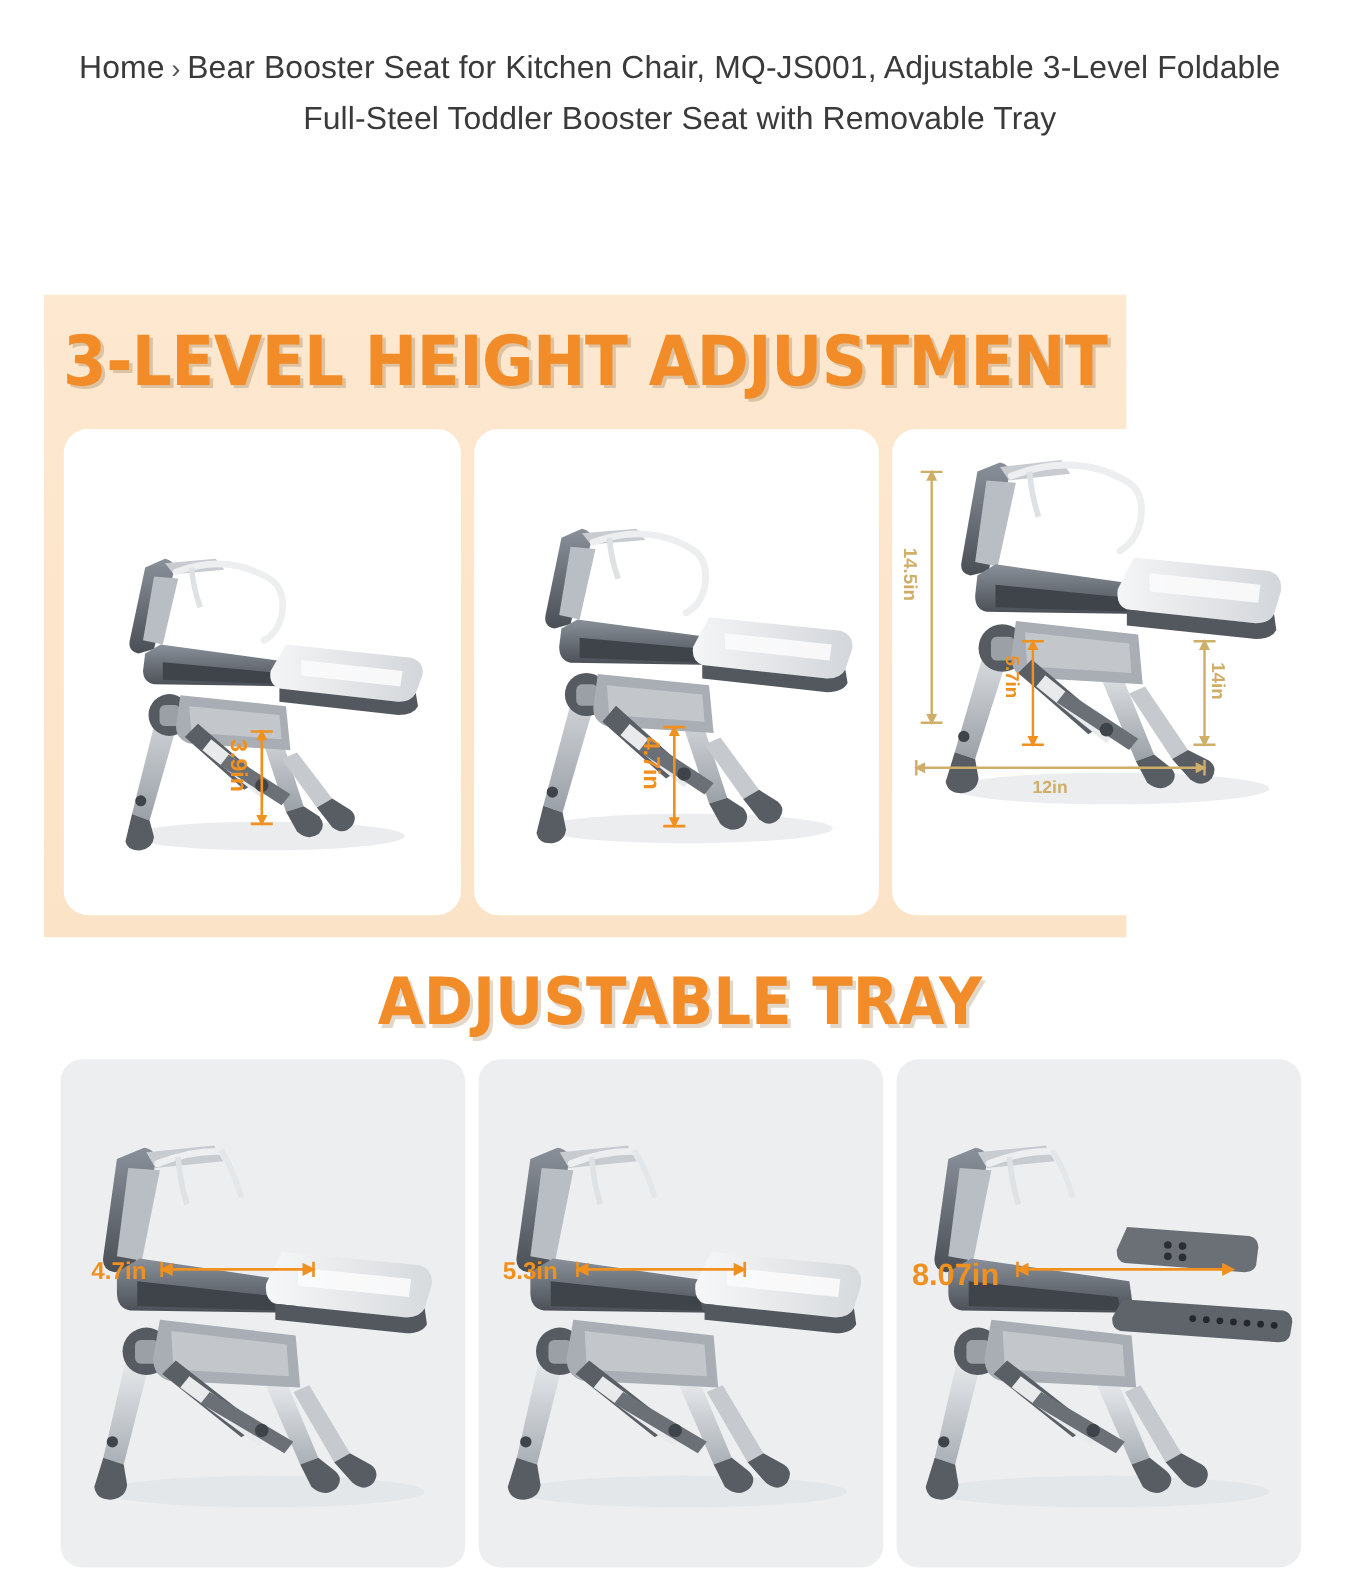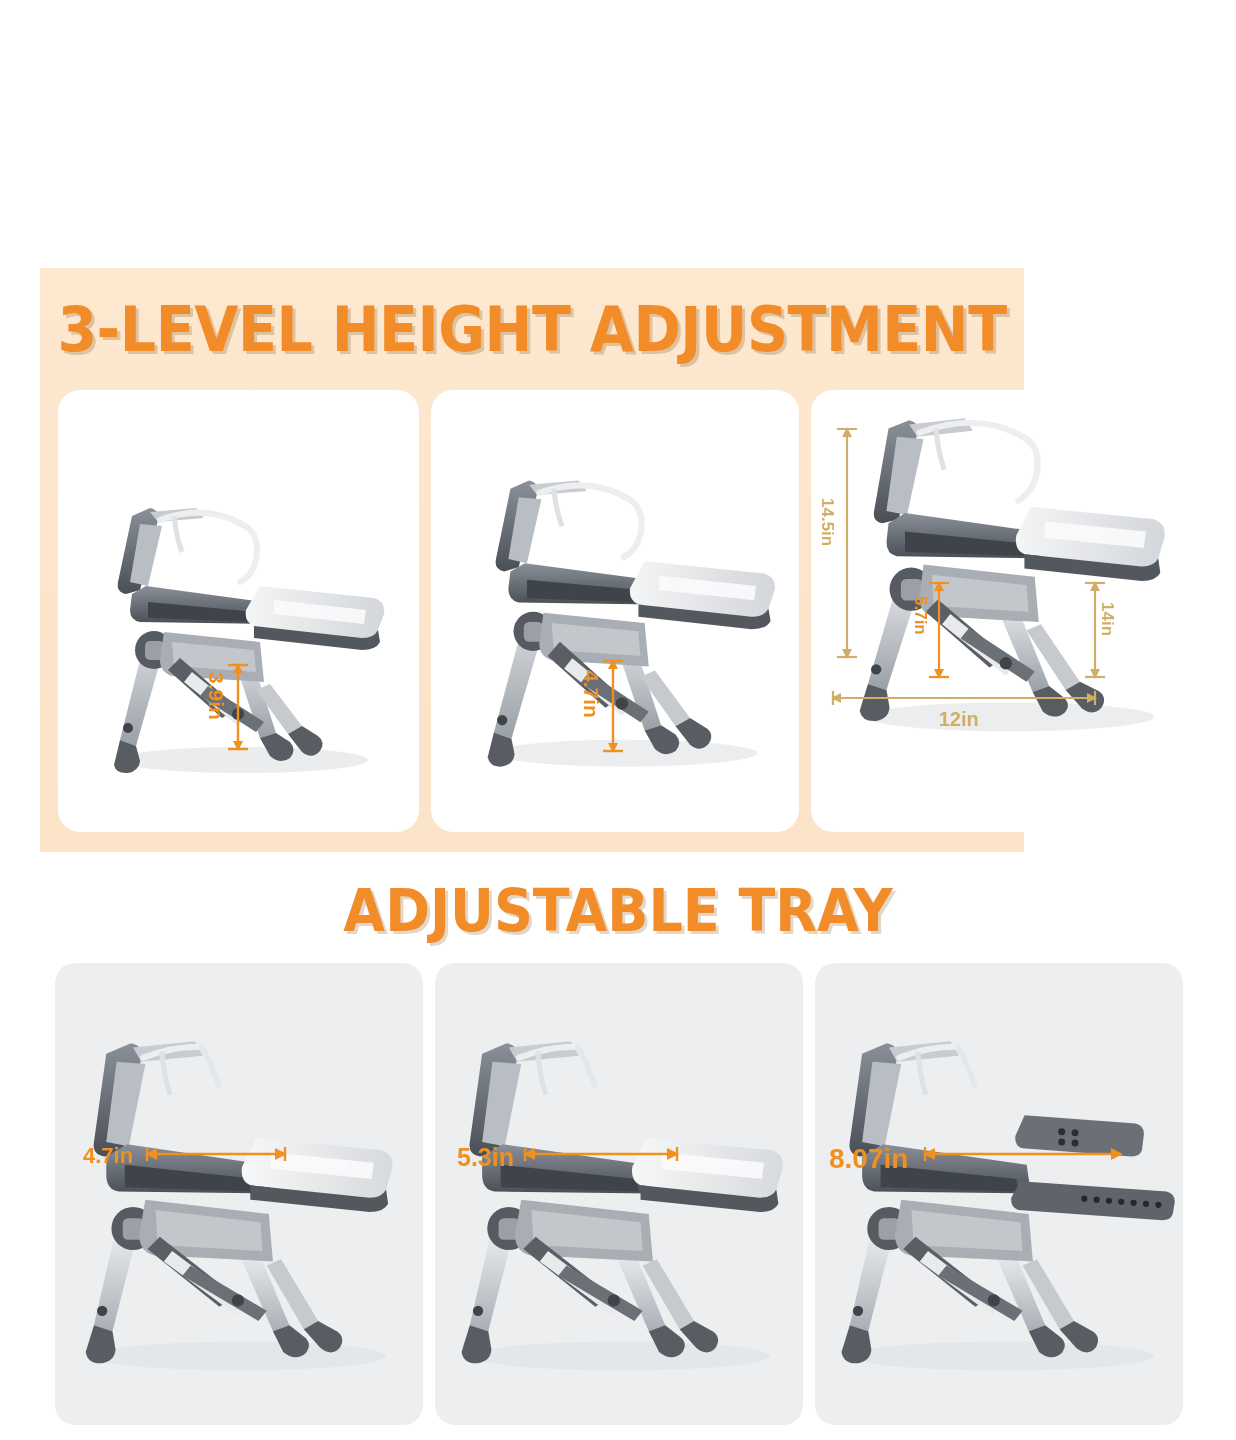--- a/index.html
+++ b/index.html
@@ -117,20 +117,25 @@
     text-orientation: mixed;
   }
   .orange { color: #f0901f; }
   .tan { color: #cfae68; }
 </style>
 </head>
 <body>
 
 <div class="page">
 
+  <div class="breadcrumb-wrap">
+    <div class="breadcrumb">
+      <span class="bc-home">Home</span><span class="bc-sep">›</span><span>Bear Booster Seat for Kitchen Chair, MQ-JS001, Adjustable 3-Level Foldable Full-Steel Toddler Booster Seat with Removable Tray</span>
+    </div>
+  </div>
 
   <div class="height-banner">
     <div class="banner-title">3-LEVEL HEIGHT ADJUSTMENT</div>
 
     <div class="cards-row">
 
       <div class="card c1">
         <div class="chair" style="left:30px; top:100px;">
           <svg width="310" height="300" viewBox="0 0 310 300">
             <defs>
@@ -348,21 +353,21 @@
         </div>
 
         <div style="position:absolute; left:18px; top:300px; width:270px;">
           <svg width="270" height="18" viewBox="0 0 270 18">
             <line x1="8" y1="8" x2="262" y2="8" stroke="#cfae68" stroke-width="2.2"></line>
             <polygon points="2,8 12,3 12,13" fill="#cfae68"></polygon>
             <polygon points="268,8 258,3 258,13" fill="#cfae68"></polygon>
             <line x1="4" y1="1" x2="4" y2="15" stroke="#cfae68" stroke-width="2.2"></line>
             <line x1="266" y1="1" x2="266" y2="15" stroke="#cfae68" stroke-width="2.2"></line>
           </svg>
-          <span class="meas tan" style="left:110px; top:18px; font-size:20px;">12in</span>
+          <span class="meas tan" style="left:110px; top:18px; font-size:16px;">12in</span>
         </div>
       </div>
 
     </div>
   </div>
 
   <div class="tray-title">ADJUSTABLE TRAY</div>
 
   <div class="tray-row">
 
@@ -482,21 +487,21 @@
       </div>
 
       <div style="position:absolute; left:22px; top:183px; width:230px;">
         <svg width="230" height="16" viewBox="0 0 230 16">
           <line x1="72" y1="8" x2="216" y2="8" stroke="#f0901f" stroke-width="2.6"></line>
           <polygon points="66,8 78,2 78,14" fill="#f0901f"></polygon>
           <polygon points="222,8 210,2 210,14" fill="#f0901f"></polygon>
           <line x1="68" y1="1" x2="68" y2="15" stroke="#f0901f" stroke-width="2.4"></line>
           <line x1="220" y1="1" x2="220" y2="15" stroke="#f0901f" stroke-width="2.4"></line>
         </svg>
-        <span class="meas orange" style="left:0px; top:-3px; font-size:25px;">5.3in</span>
+        <span class="meas orange" style="left:0px; top:-3px; font-size:22px;">5.3in</span>
       </div>
     </div>
 
     <div class="tray-card">
       <div class="chair" style="left:12px; top:68px;">
         <svg width="350" height="360" viewBox="0 0 340 350">
           <defs>
             <linearGradient id="t3a" x1="0" y1="0" x2="0" y2="1">
               <stop offset="0" stop-color="#8a9099"></stop>
                 <stop offset="1" stop-color="#4a4f56"></stop>

